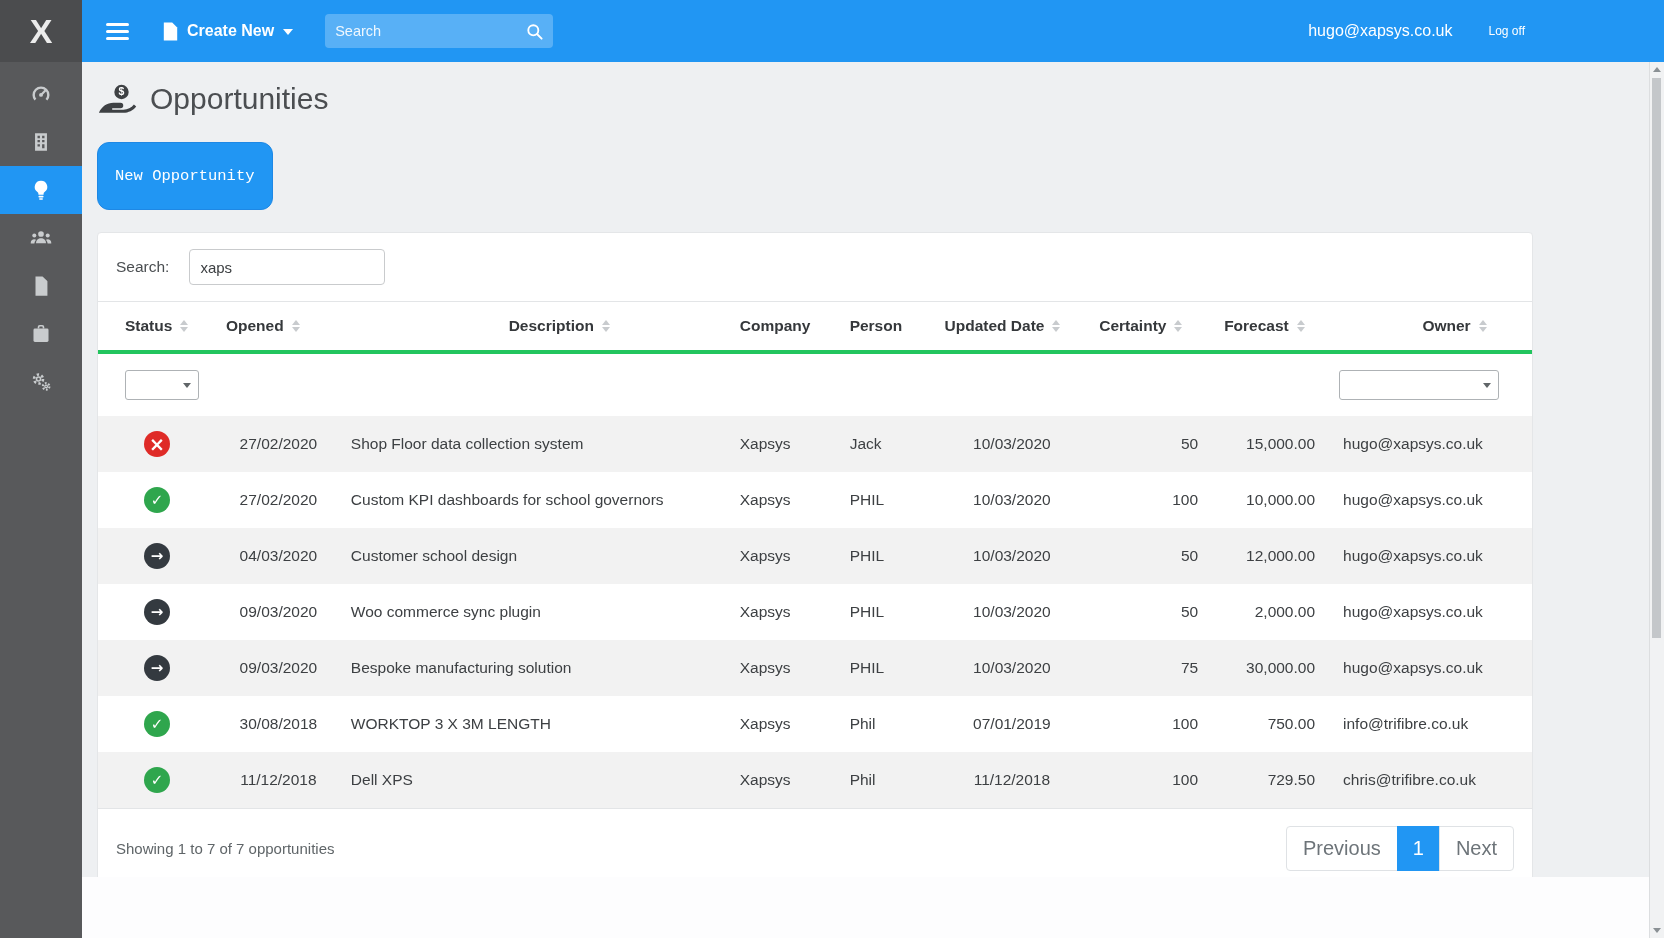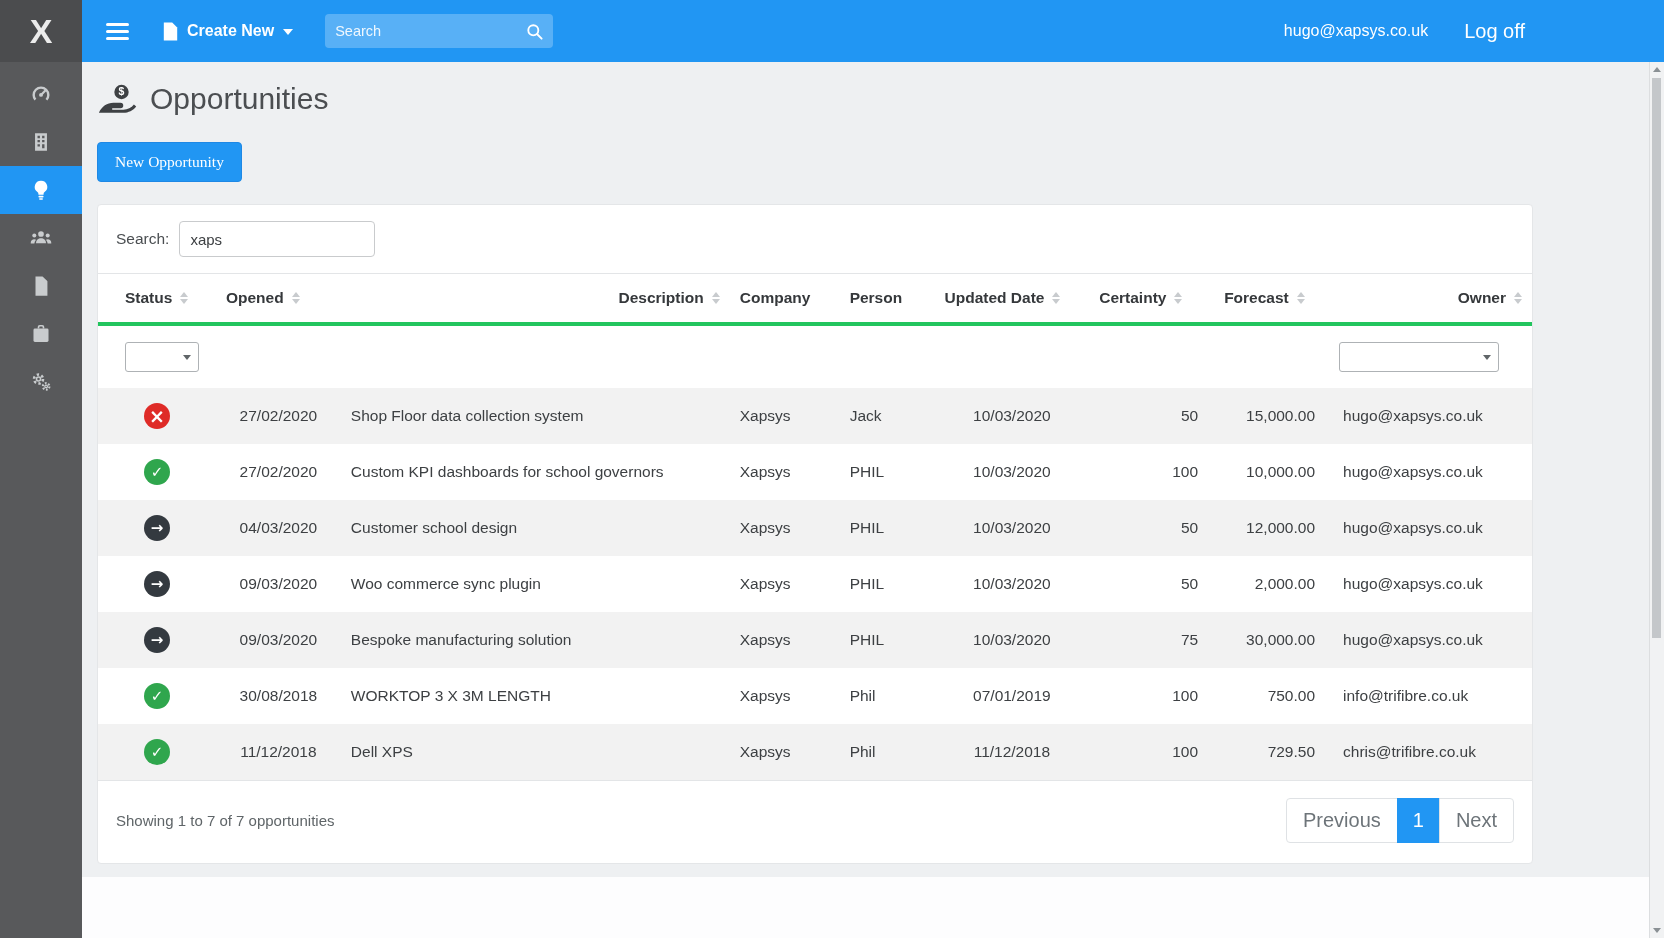--- a/index.html
+++ b/index.html
@@ -27,53 +27,53 @@
   .hamburger { margin-left:20px; display:flex; flex-direction:column; gap:4px; cursor:pointer; padding:4px; }
   .hamburger span { width:23px; height:3px; background:#fff; border-radius:2px; display:block; }
   .create-new { margin-left:30px; display:flex; align-items:center; gap:9px; font-size:16px; font-weight:600; cursor:pointer; }
   .caret-down { width:0; height:0; border-left:5px solid transparent; border-right:5px solid transparent; border-top:6px solid #fff; margin-top:2px; }
   .tb-search { margin-left:32px; width:228px; height:34px; background:rgba(255,255,255,.25); border-radius:4px;
                display:flex; align-items:center; padding:0 10px; }
   .tb-search input { flex:1; background:transparent; border:none; outline:none; color:#fff; font-size:14.5px; font-family:inherit; }
   .tb-search input::placeholder { color:rgba(255,255,255,.9); }
   .tb-spacer { flex:1; }
   .tb-email { font-size:16px; margin-right:36px; cursor:pointer; }
-  .tb-logoff { font-size:20px; margin-right:139px; cursor:pointer; }
+  .tb-logoff { font-size:12px; margin-right:139px; cursor:pointer; }
 
   
   .main { position:absolute; left:82px; top:62px; right:15px; bottom:0; }
   .page-title { margin:20px 0 0 15px; display:flex; align-items:center; gap:13px; }
   .page-title h1 { font-size:30px; font-weight:500; color:#4b4e51; }
   .btn-new { margin:26px 0 0 15px; display:inline-block; background:#2196f3; color:#fff; border:1px solid #1e88e5;
-             border-radius:4px; font-size:15.5px; font-family:Liberation Serif, serif; padding:10px 17px; cursor:pointer; }
+             border-radius:12px; font-size:15.5px; font-family:Liberation Mono, monospace; padding:24px 17px; cursor:pointer; }
 
   .card { margin:22px 0 0 15px; width:1436px; background:#fff; border:1px solid #e4e6e8; border-radius:4px; }
 
   .controls { display:flex; align-items:center; justify-content:space-between; padding:16px 18px; }
   .controls-left { display:flex; align-items:center; gap:10px; font-size:15.5px; color:#4a4e51; }
   .show-select { width:66px; height:34px; border:1px solid #c3c6c8; border-radius:4px; background:#fff;
                  display:flex; align-items:center; justify-content:space-between; padding:0 8px 0 12px;
                  font-size:14.5px; color:#3d4043; cursor:pointer; }
   .mini-arrows { display:flex; flex-direction:column; gap:2px; }
   .mini-arrows i { width:0; height:0; border-left:3.5px solid transparent; border-right:3.5px solid transparent; display:block; }
   .mini-arrows .u { border-bottom:4px solid #555; }
   .mini-arrows .d { border-top:4px solid #555; }
-  .controls-right { display:flex; align-items:center; gap:10px; font-size:15.5px; color:#4a4e51; }
+  .controls-right { display:flex; align-items:center; gap:20px; font-size:15.5px; color:#4a4e51; }
   .table-search { width:196px; height:36px; border:1px solid #c9cbcd; border-radius:4px; padding:0 10px;
                   font-size:15px; color:#3d4043; font-family:inherit; outline:none; }
 
   table { width:100%; border-collapse:collapse; font-size:15.5px; }
   col.w-status{width:118px} col.w-opened{width:125px} col.w-desc{width:390px} col.w-company{width:110px}
   col.w-person{width:95px} col.w-updated{width:155px} col.w-cert{width:125px} col.w-forecast{width:115px} col.w-owner{width:203px}
 
   thead th { text-align:left; font-weight:700; color:#35383b; padding:15px 10px;
              border-top:1px solid #e3e5e7; border-bottom:4px solid #22c55e; }
   thead th:first-child { padding-left:27px; }
   .th-flex { display:flex; align-items:center; }
-  .th-flex.spread { justify-content:flex-end;padding-left:48px; }
+  .th-flex.spread { justify-content:center;padding-left:48px; }
   .sort { display:inline-flex; flex-direction:column; gap:2px; margin-left:8px; cursor:pointer; }
   .sort i { width:0; height:0; border-left:4.5px solid transparent; border-right:4.5px solid transparent; display:block; }
   .sort .u { border-bottom:5px solid #c8cbce; }
   .sort .d { border-top:5px solid #c8cbce; }
 
   .filter-row td { padding:16px 10px; background:#fff; }
   .filter-row td:first-child { padding-left:27px; }
   .fselect { height:30px; border:1px solid #aeb2b5; border-radius:3px; background:#fff;
              display:flex; align-items:center; justify-content:flex-end; padding:0 7px; cursor:pointer; }
   .fselect .fcaret { width:0; height:0; border-left:4px solid transparent; border-right:4px solid transparent; border-top:5px solid #606568; }

